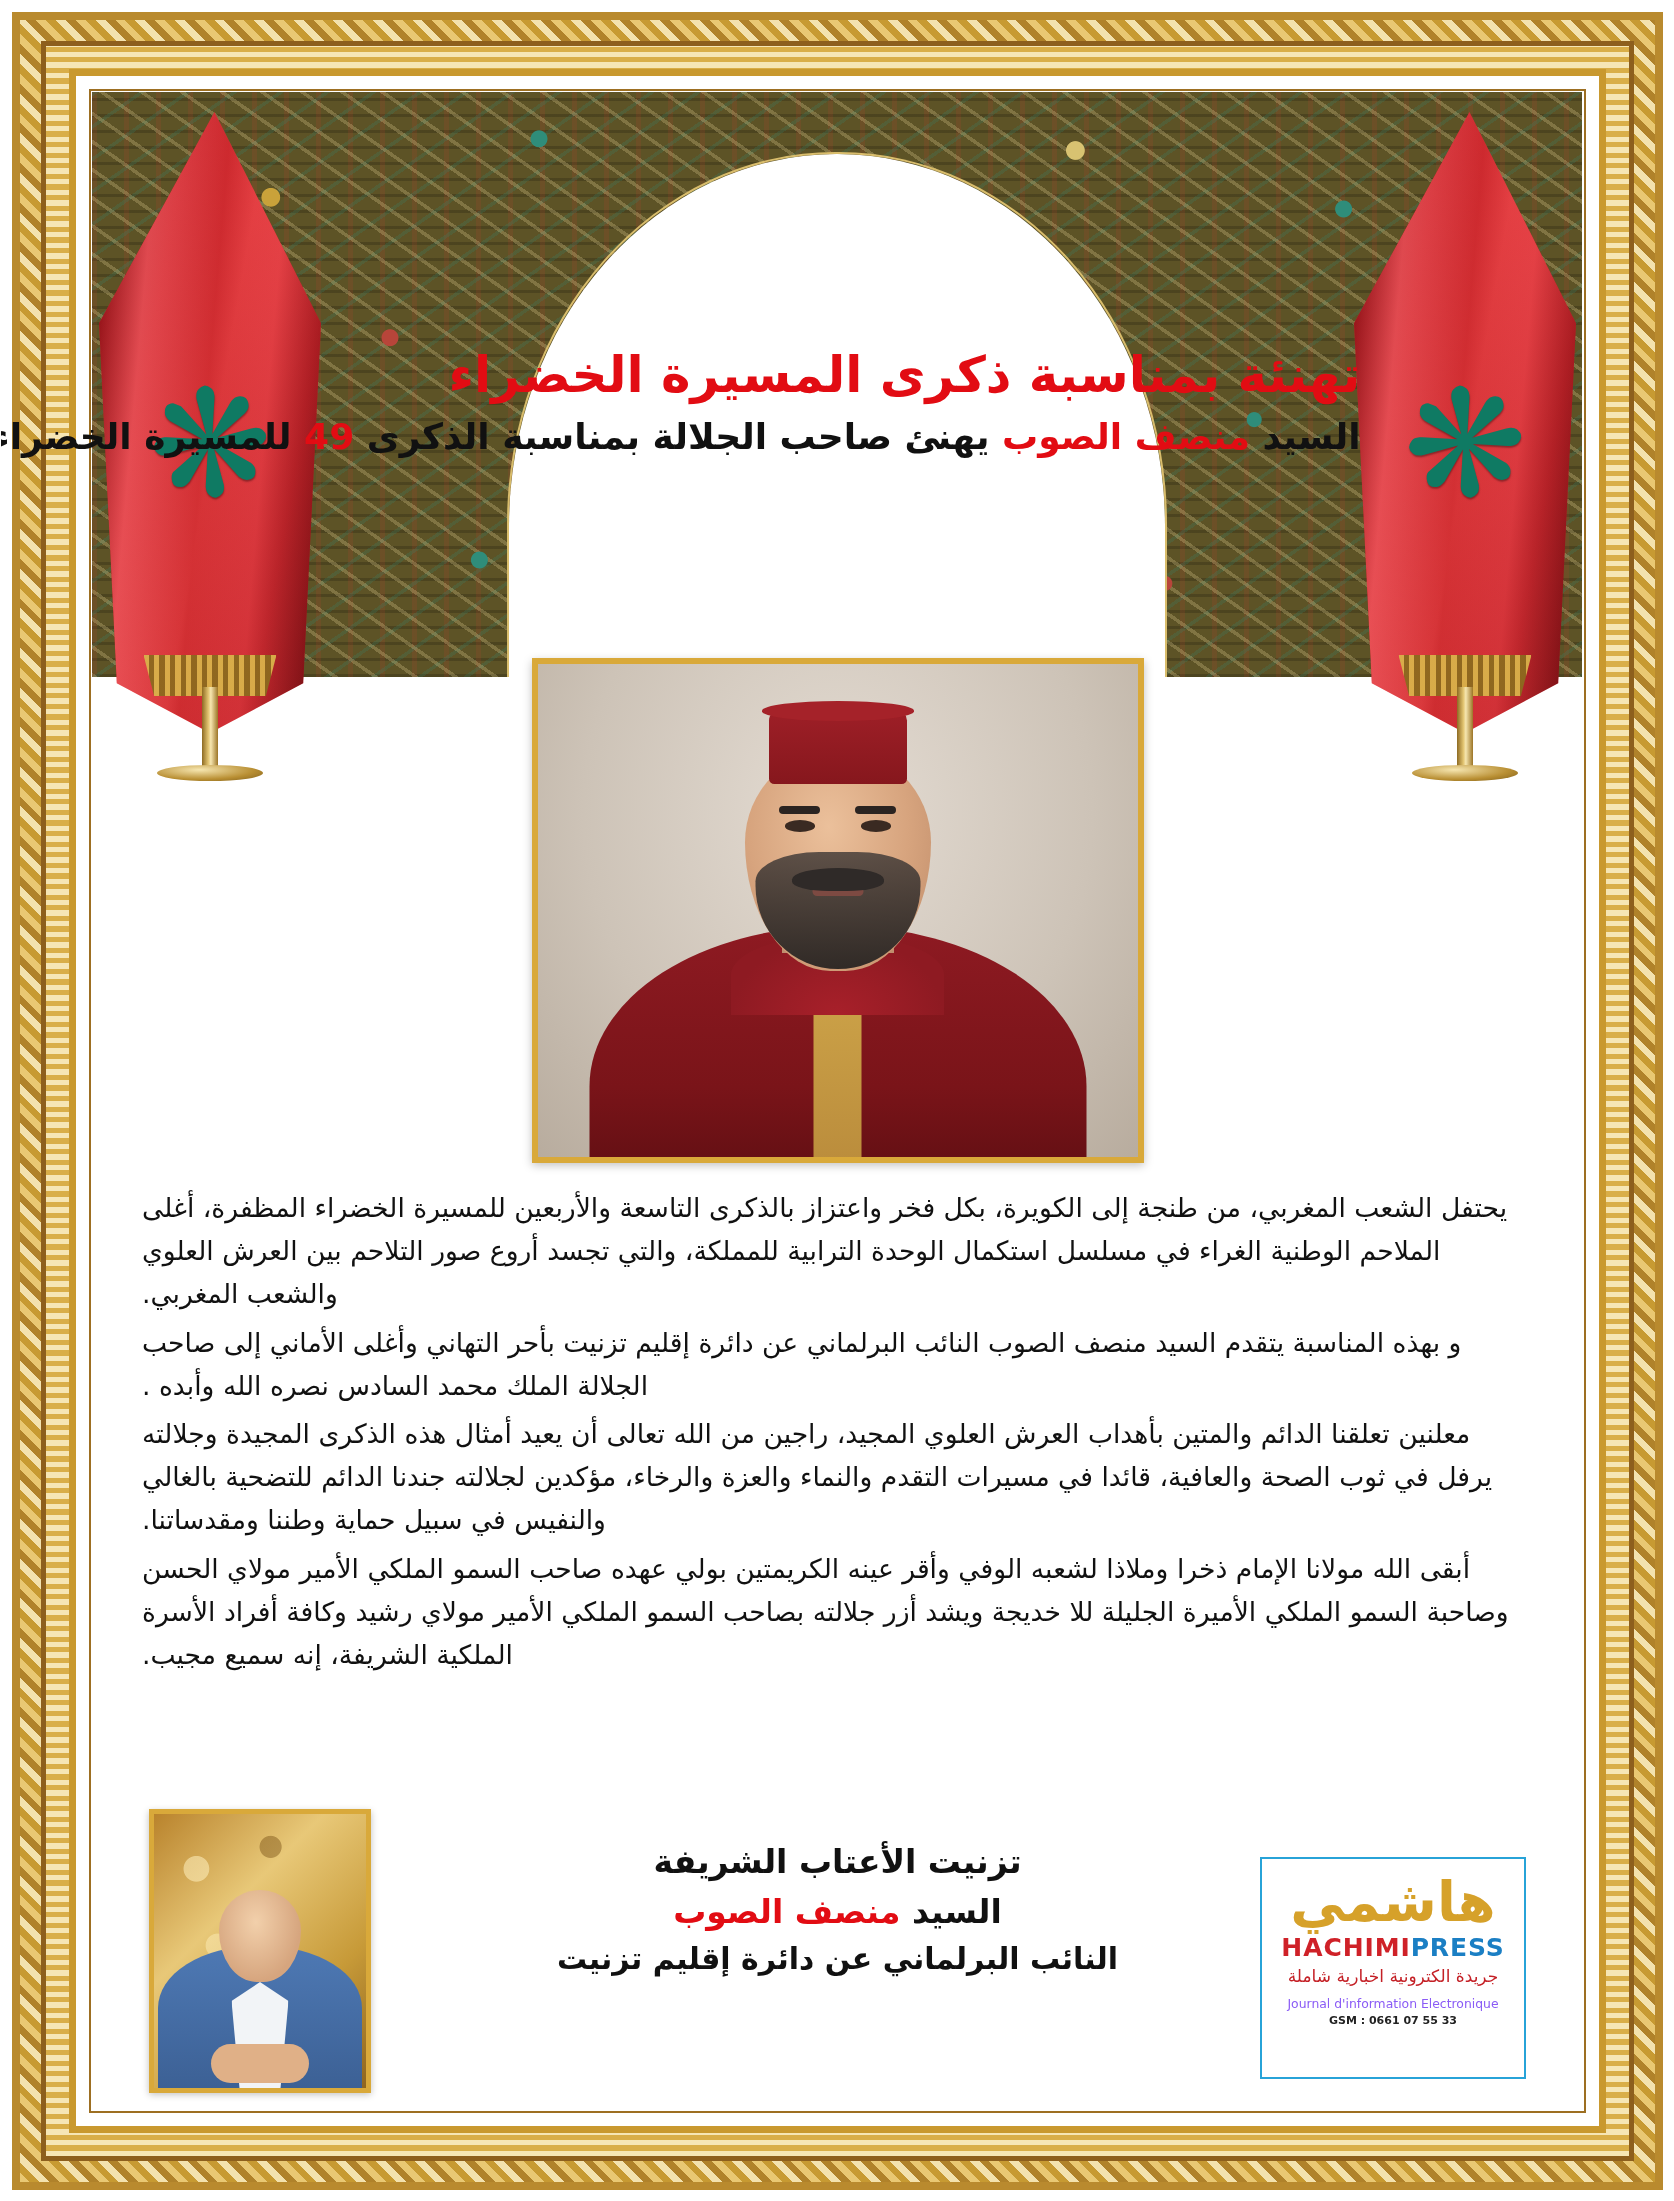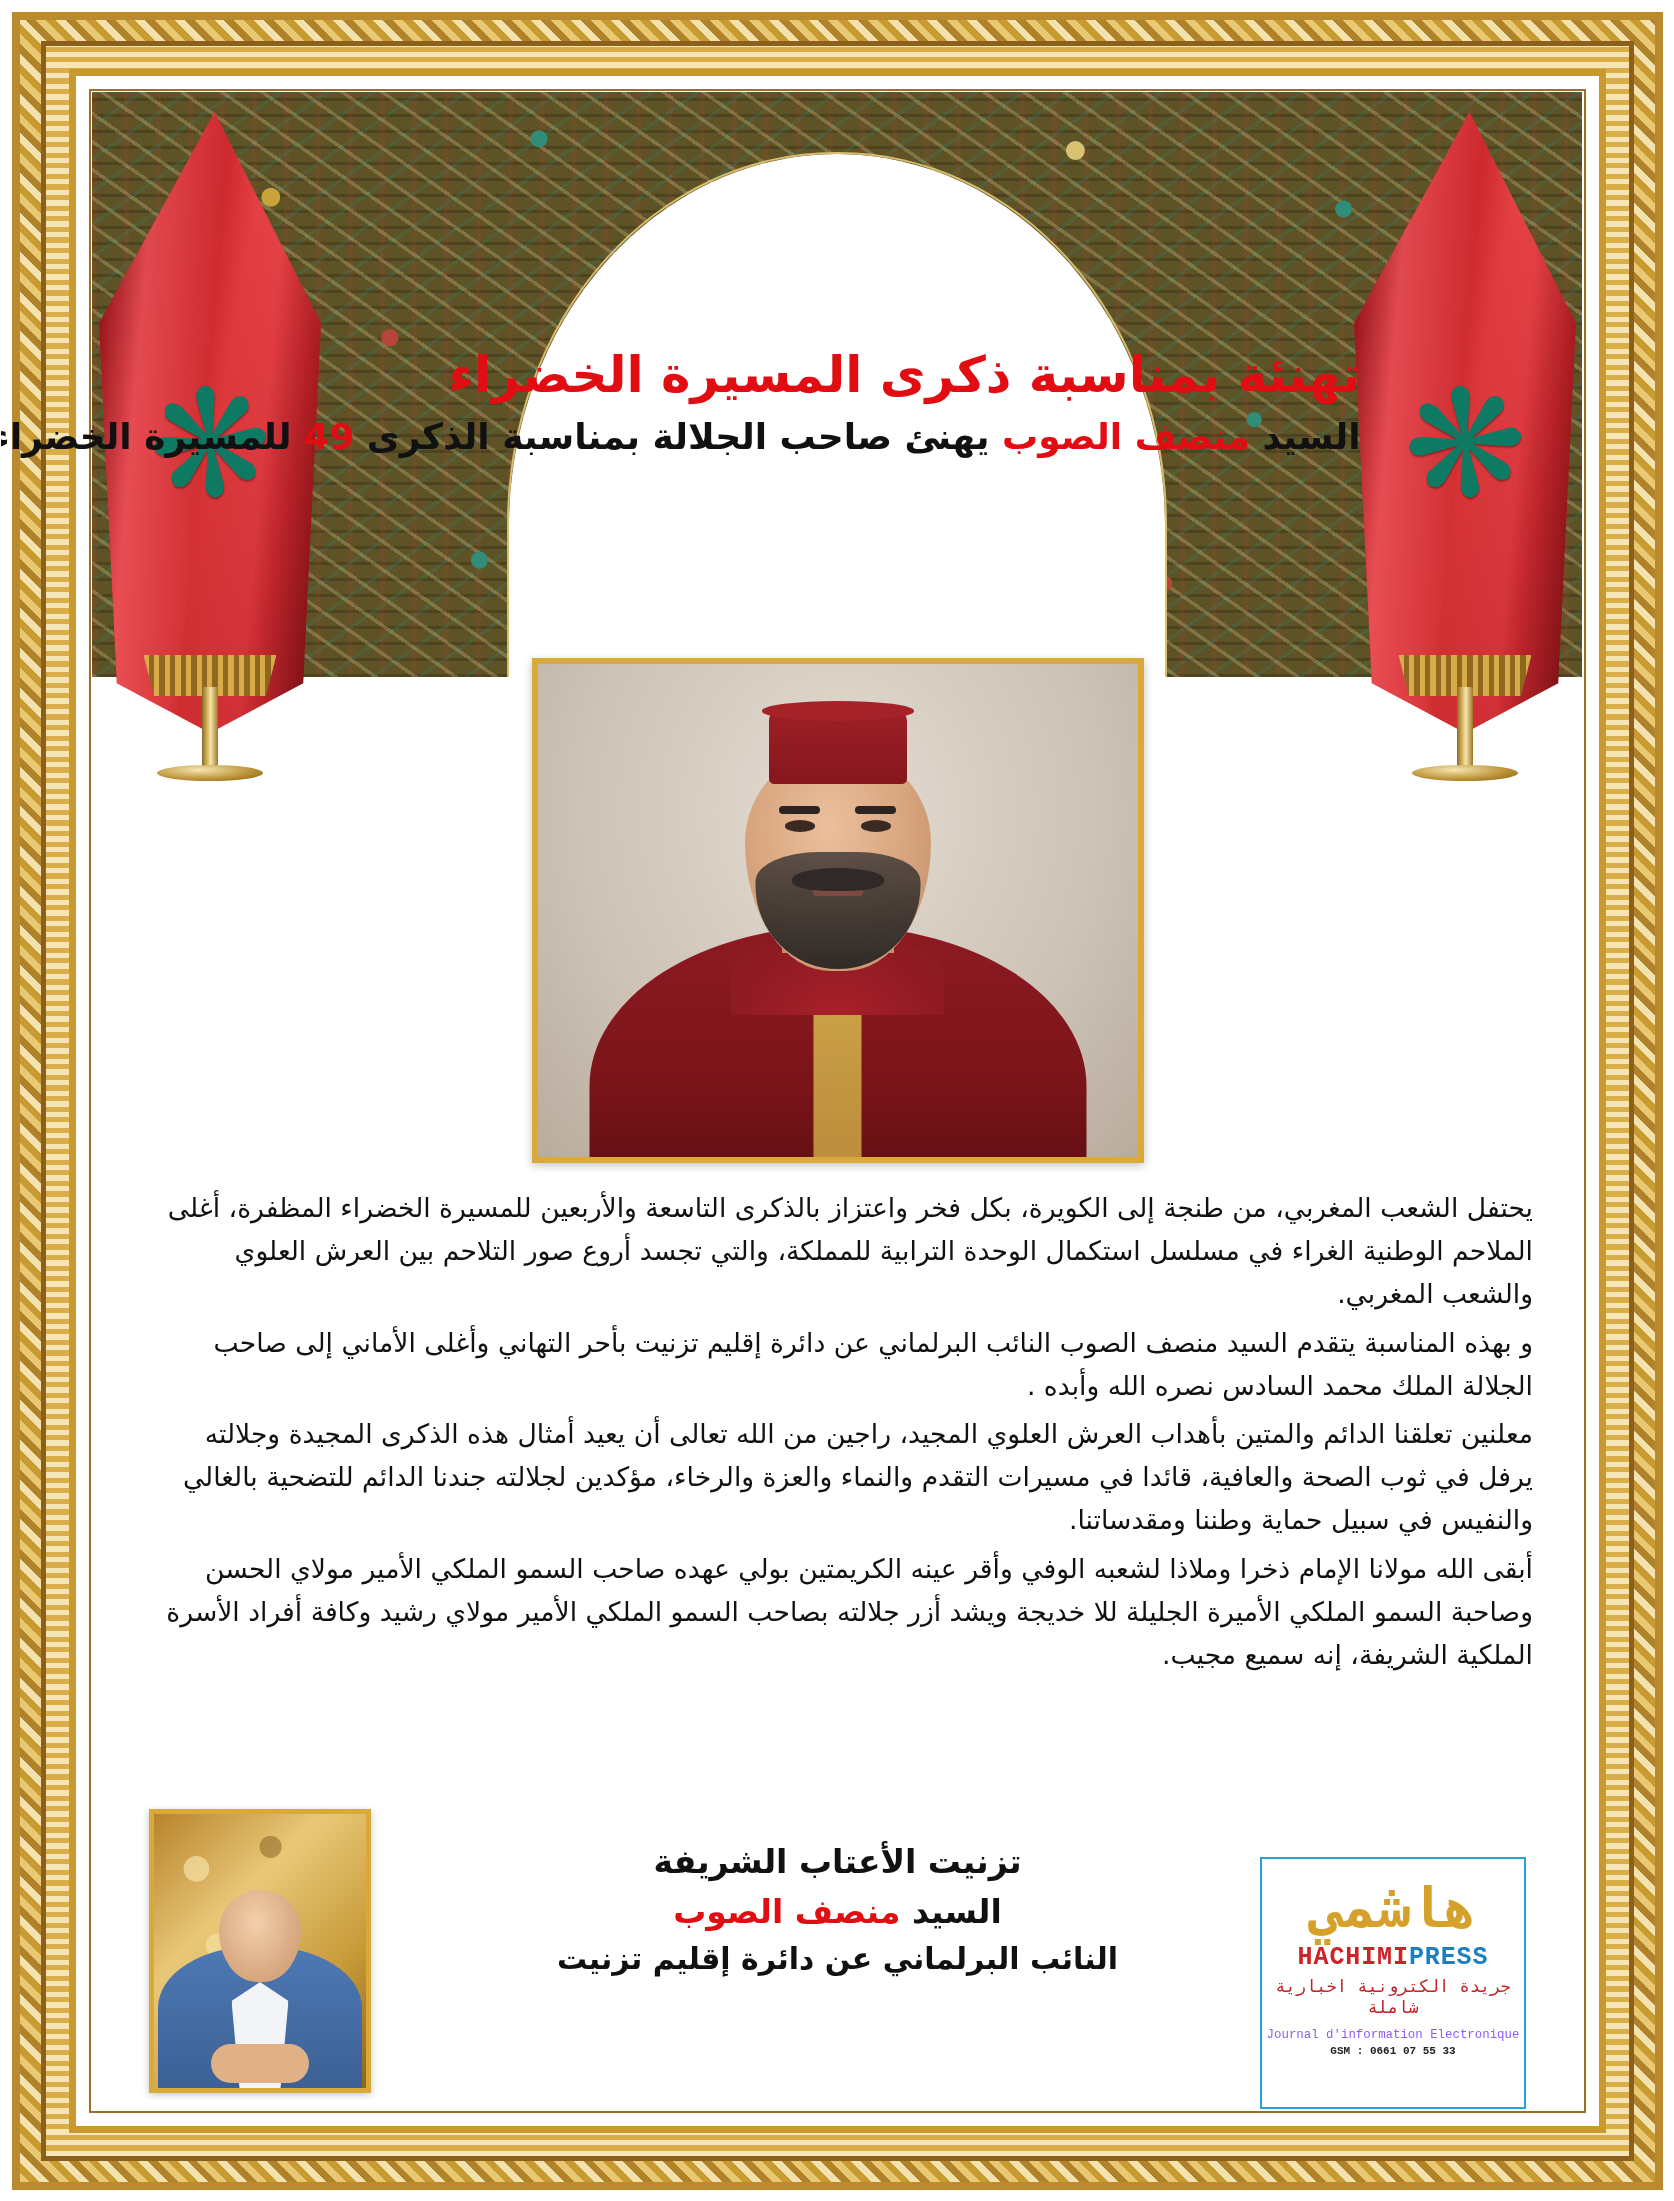--- a/index.html
+++ b/index.html
@@ -375,21 +375,21 @@
     right: 142px;
     top: 1186px;
     direction: rtl;
     text-align: center;
     color: #111;
     font-size: 26.6px;
     line-height: 1.62;
   }
   .body-text p { margin: 0 0 5.3px 0; }
   .body-text .p-justify {
-    text-align: right;
+    text-align: left;
   }
 
   
   .signature {
     position: absolute;
     left: 50%;
     transform: translateX(-50%);
     top: 1842px;
     width: 798px;
     text-align: center;
@@ -464,28 +464,27 @@
     background: #e0b087;
     border-radius: 19.5px;
   }
 
   
   .press-logo {
     position: absolute;
     right: 149px;
     top: 1857px;
     width: 266px;
-    height: 252px;
+    height: 222px;
     box-sizing: border-box;
     border: 2.7px solid #27a3d8;
     background: #ffffff;
     text-align: center;
     direction: rtl;
-    padding-top: 17px;
-    font-family: Liberation Mono, monospace;
+    padding-top: 7px;
   }
   .press-logo .mark {
     font-size: 55px;
     font-weight: bold;
     color: #d6a12a;
     line-height: 1;
     margin: 8.9px 0 3.5px;
     letter-spacing: -1.8px;
   }
   .press-logo .brand {

